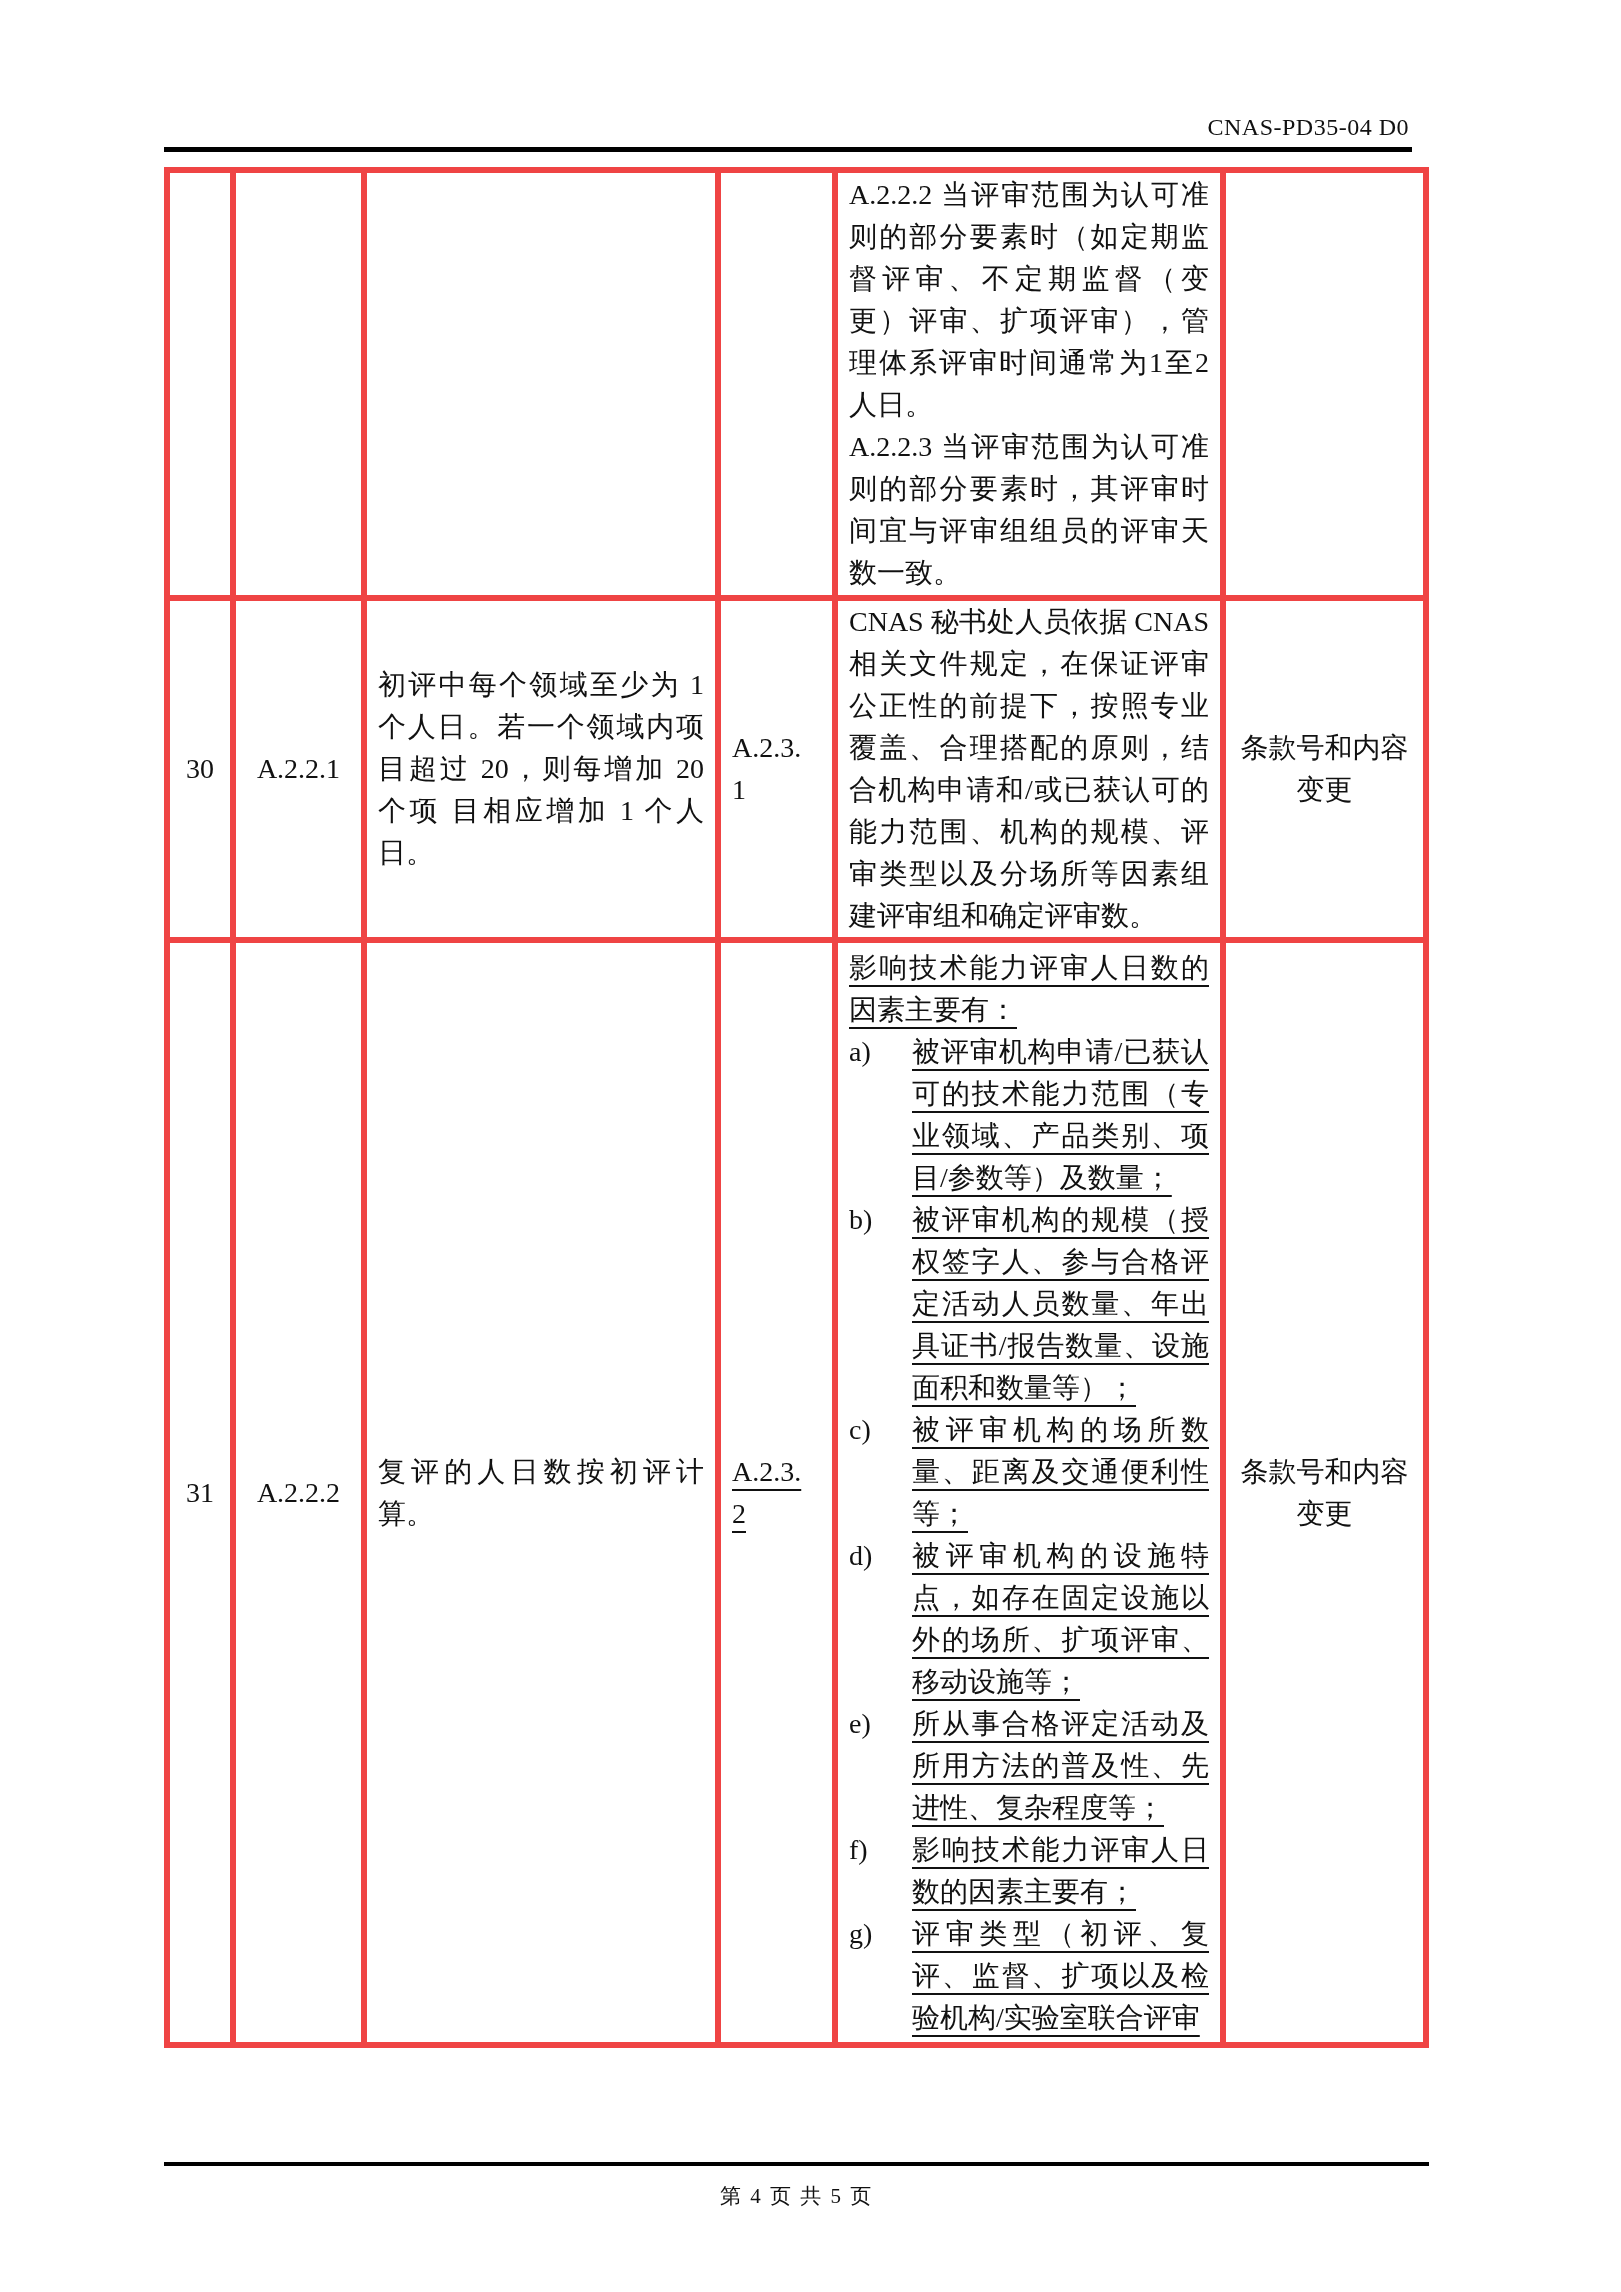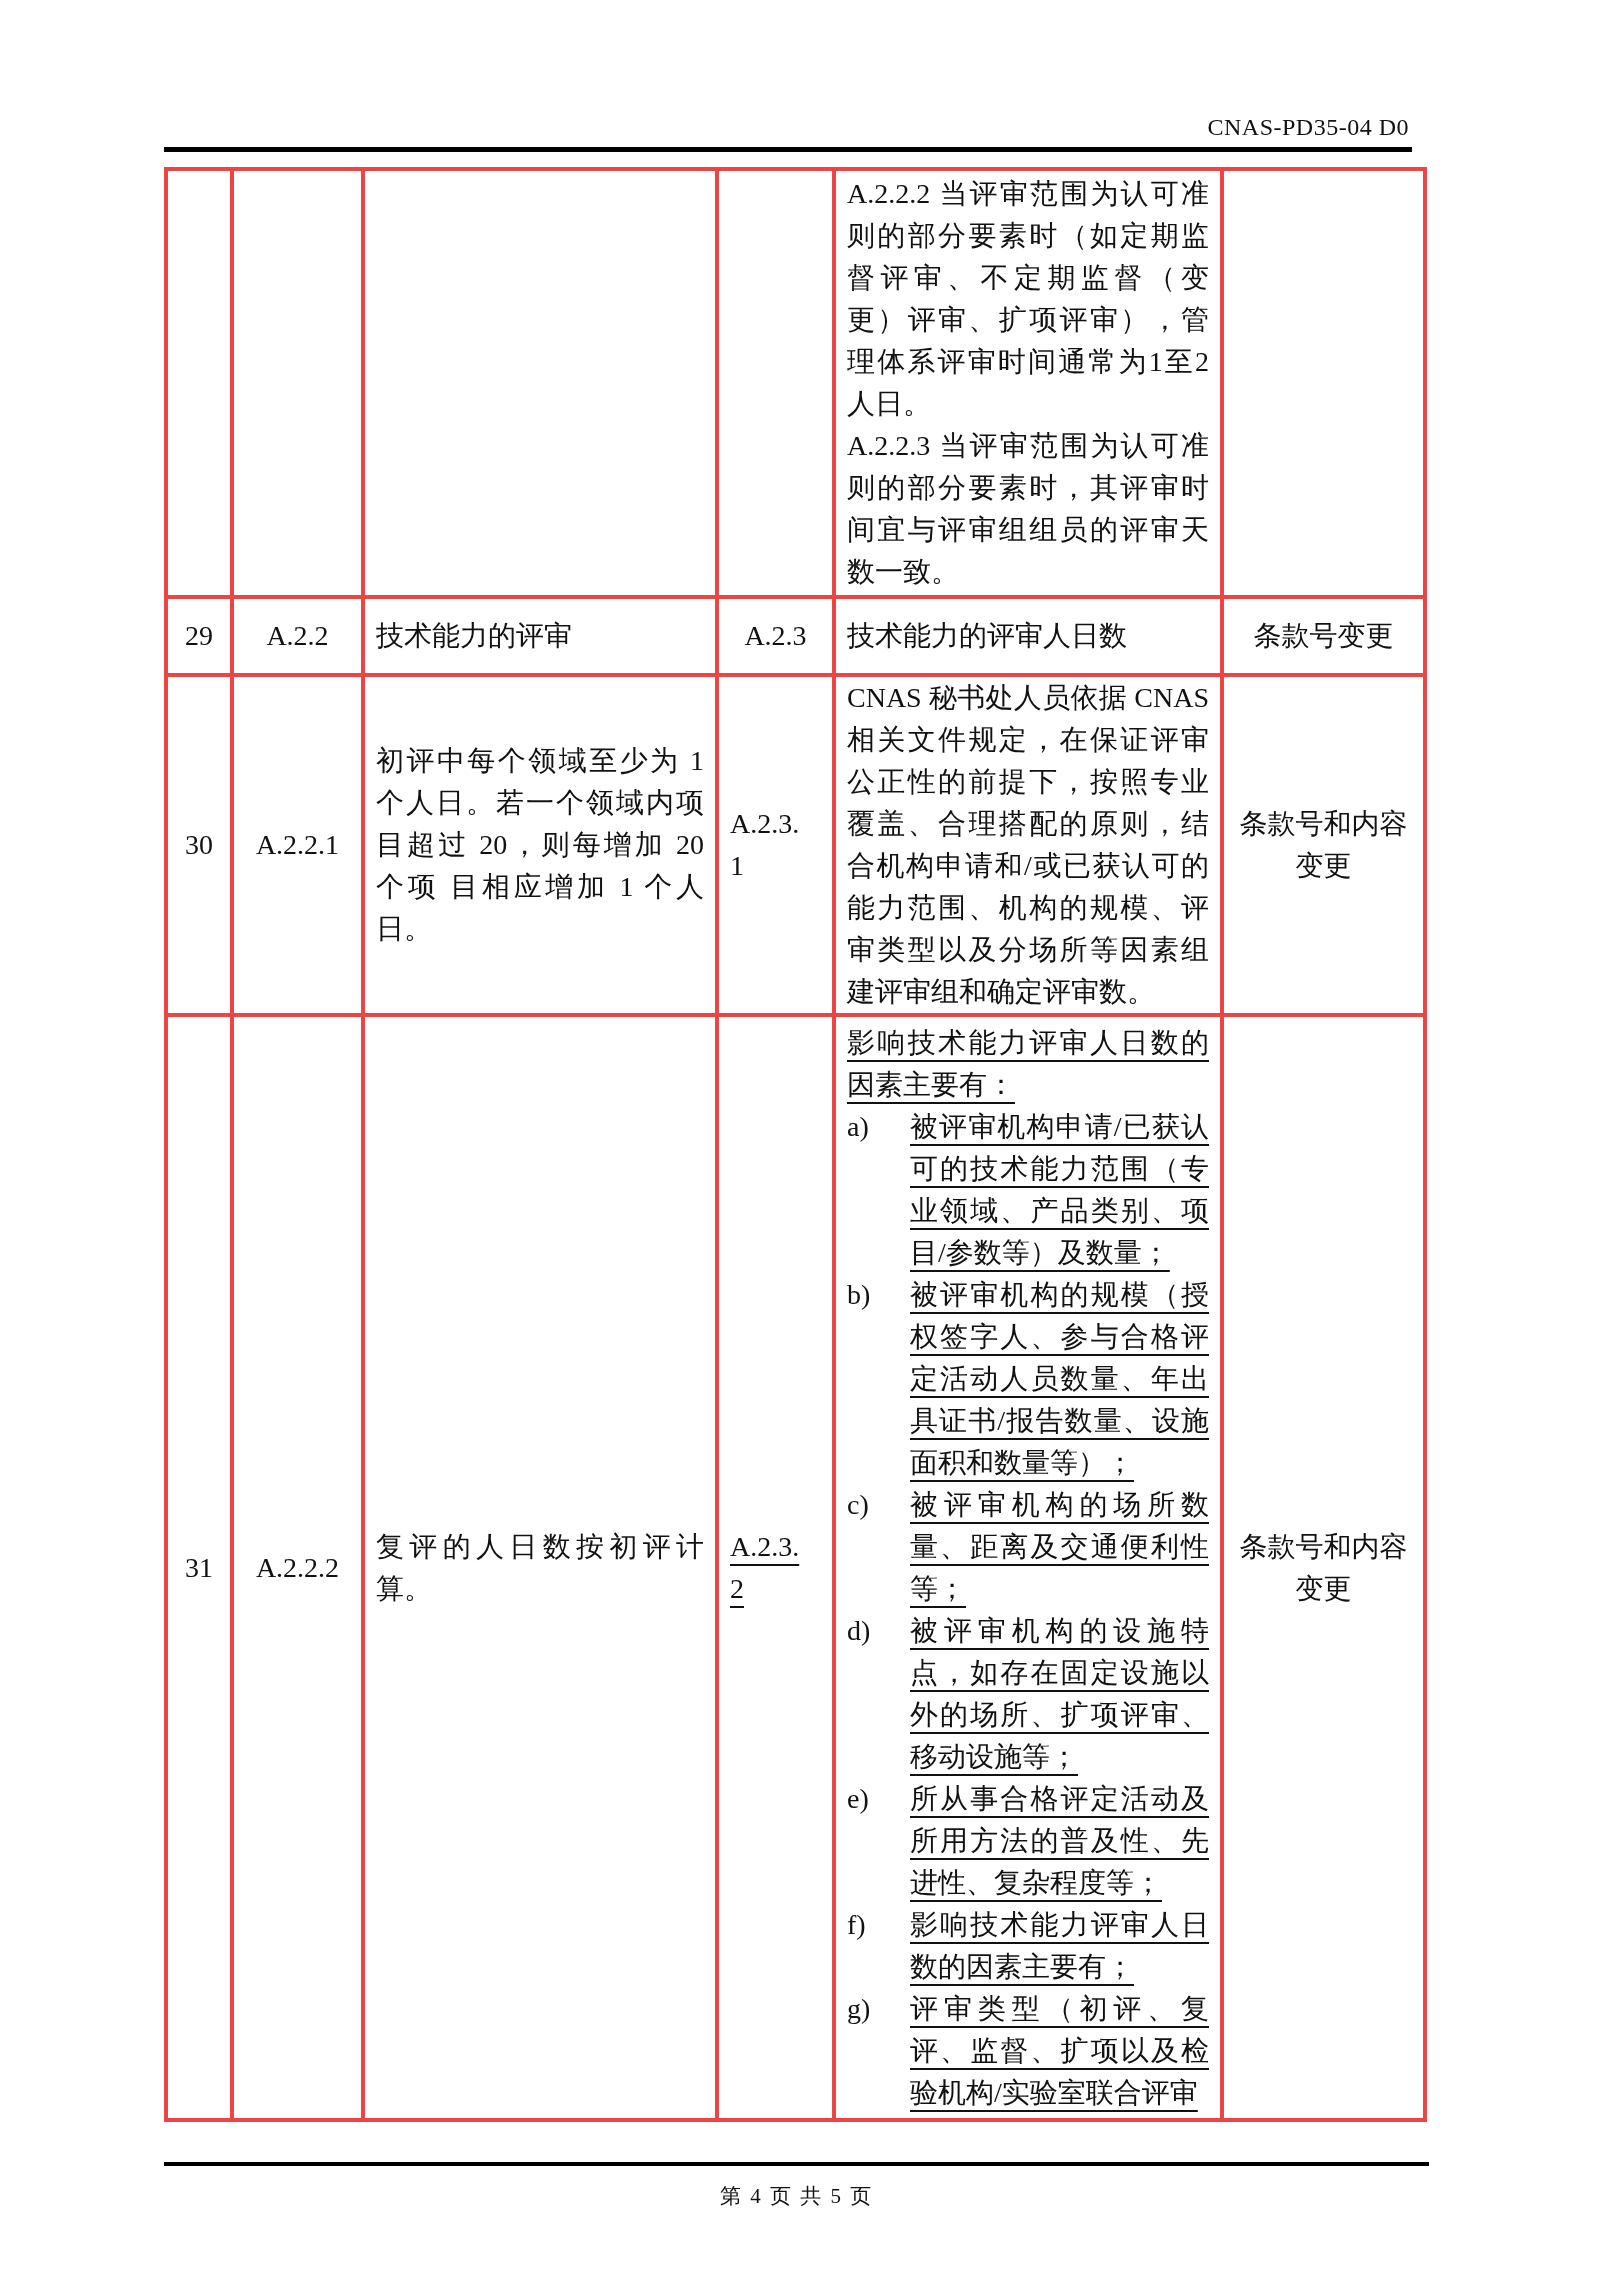--- a/index.html
+++ b/index.html
@@ -36,21 +36,21 @@
     left:164px;
     top:167px;
     width:1259px;
     border-collapse:collapse;
     table-layout:fixed;
     font-size:28px;
     line-height:42px;
   }
   table.rev{border:2.9px solid #000;}
   table.rev td{
-    border:4px solid #ef4444;
+    border:6px solid #ef4444;
     padding:0 11px;
     vertical-align:middle;
     box-sizing:border-box;
     word-break:break-word;
   }
   td.c{text-align:center;}
   td.top{vertical-align:top;padding-top:9.8px;padding-bottom:7.8px;}
   td.textcell{text-align:justify;padding-left:14.7px;padding-right:11.8px;}
   td.clausecell{white-space:pre-line;padding-left:13.7px;padding-right:9.8px;margin-left:31px;}
   .para{text-align:justify;}
@@ -105,28 +105,20 @@
     <td class="c"></td>
     <td class="textcell"></td>
     <td class="c"></td>
     <td class="top textcell">
       <div class="para">A.2.2.2 当评审范围为认可准则的部分要素时（如定期监督评审、不定期监督（变更）评审、扩项评审），管理体系评审时间通常为1至2人日。</div>
       <div class="para">A.2.2.3 当评审范围为认可准则的部分要素时，其评审时间宜与评审组组员的评审天数一致。</div>
     </td>
     <td class="c"></td>
   </tr>
 
-  <tr style="height:78px;">
-    <td class="c">29</td>
-    <td class="c">A.2.2</td>
-    <td class="textcell">技术能力的评审</td>
-    <td class="c">A.2.3</td>
-    <td class="textcell">技术能力的评审人日数</td>
-    <td class="c">条款号变更</td>
-  </tr>
 
   <tr style="height:336px;">
     <td class="c">30</td>
     <td class="c">A.2.2.1</td>
     <td class="textcell">初评中每个领域至少为 1 个人日。若一个领域内项目超过 20，则每增加 20 个项 目相应增加 1 个人日。</td>
     <td class="clausecell">A.2.3.
 1</td>
     <td class="top textcell">
       <div class="para">CNAS 秘书处人员依据 CNAS 相关文件规定，在保证评审公正性的前提下，按照专业覆盖、合理搭配的原则，结合机构申请和/或已获认可的能力范围、机构的规模、评审类型以及分场所等因素组建评审组和确定评审数。</div>
     </td>

